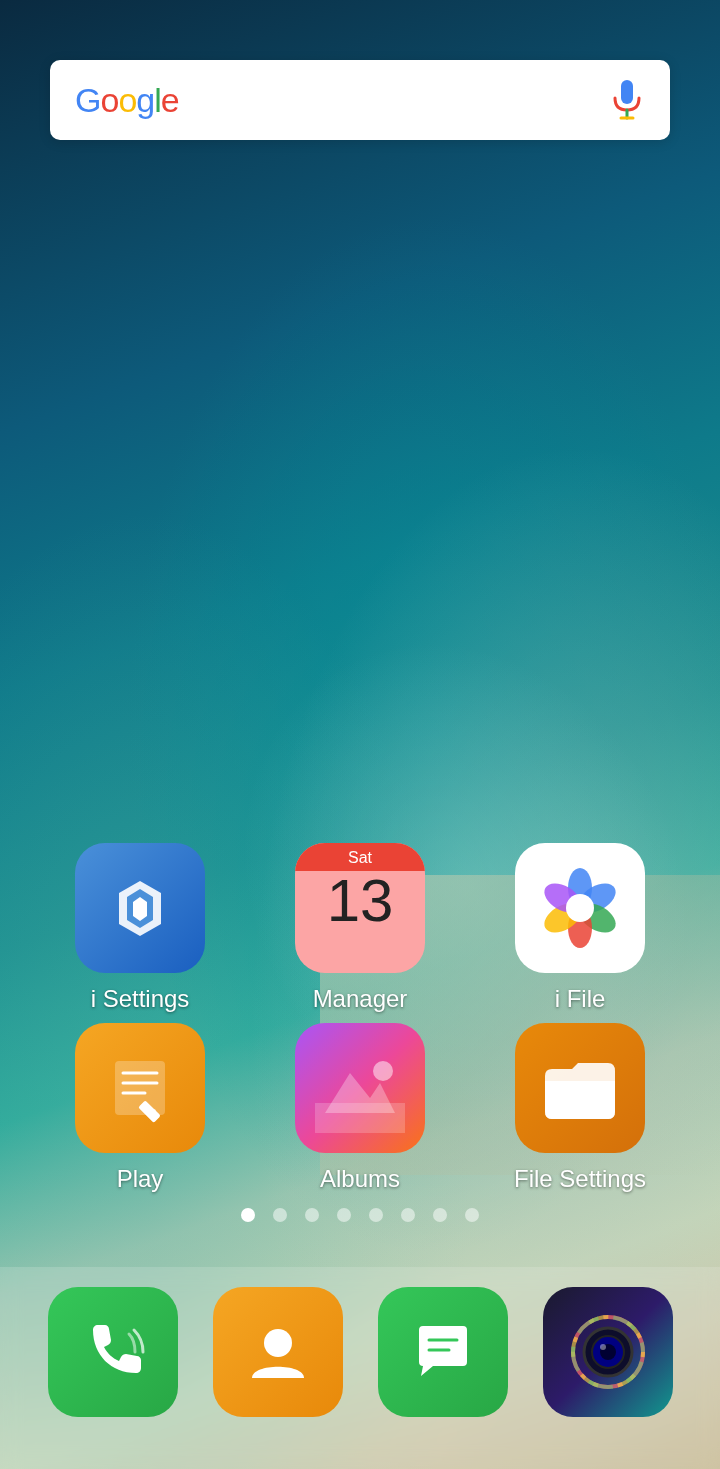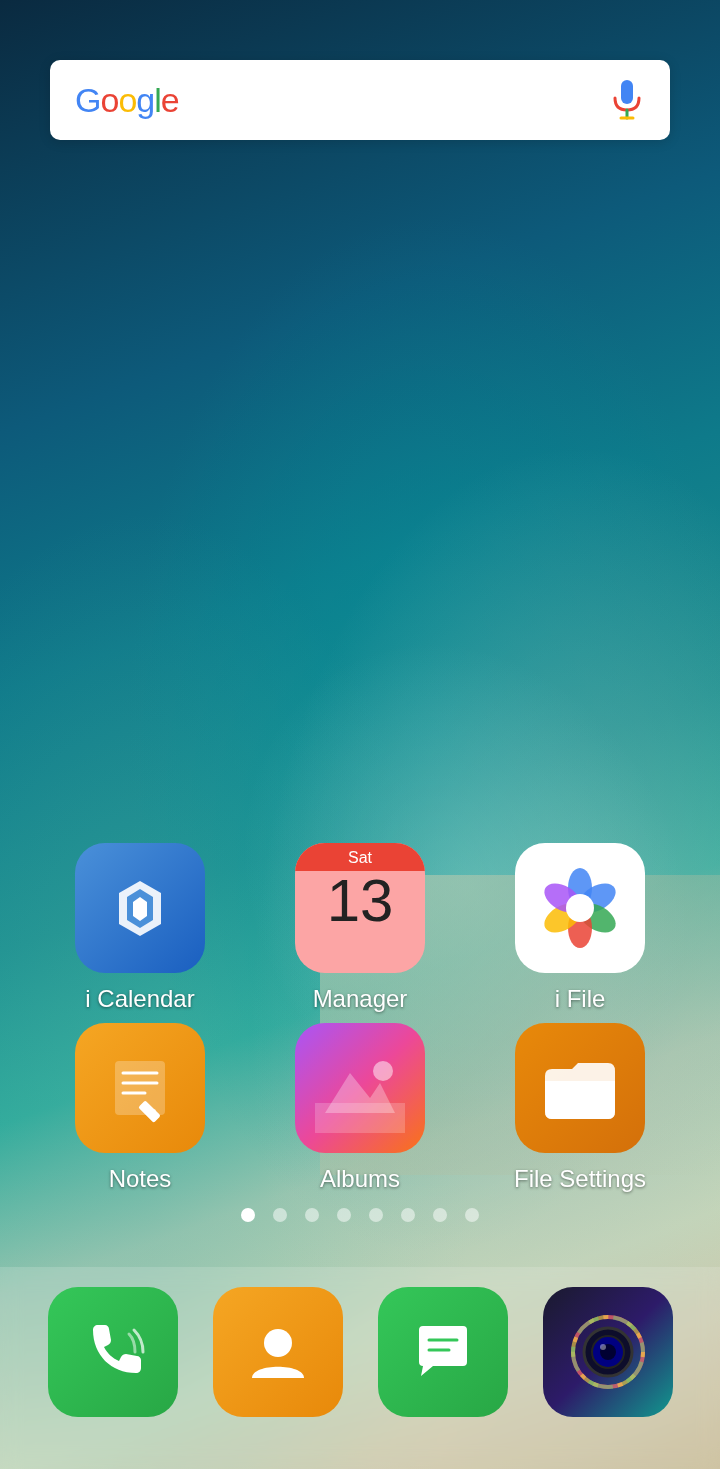--- a/index.html
+++ b/index.html
@@ -281,21 +281,21 @@
     <div class="app-row">
 
       <div class="app-item">
         <div class="app-icon icon-imanager">
           <svg width="75" height="75" viewBox="0 0 75 75" fill="none">
             <path d="M37 10 L58 22 L58 53 L37 65 L16 53 L16 22 Z" fill="white" opacity="0.9"></path>
             <path d="M37 18 L50 26 L50 49 L37 57 L24 49 L24 26 Z" fill="#4a90d9"></path>
             <path d="M37 26 L44 31 L44 45 L37 50 L30 45 L30 31 Z" fill="white"></path>
           </svg>
         </div>
-        <span class="app-label">i Calendar</span>
+        <span class="app-label">i Settings</span>
       </div>
 
       <div class="app-item">
         <div class="app-icon icon-calendar" style="flex-direction:column;justify-content:flex-start;padding:0;overflow:hidden;">
           <div class="cal-header">Sat</div>
           <div class="cal-body">13</div>
         </div>
         <span class="app-label">Manager</span>
       </div>
 
@@ -326,21 +326,21 @@
           <svg width="70" height="70" viewBox="0 0 70 70" fill="none">
             <rect x="10" y="8" width="50" height="54" rx="4" fill="rgba(255,255,255,0.25)"></rect>
             <line x1="18" y1="20" x2="52" y2="20" stroke="white" stroke-width="3" stroke-linecap="round"></line>
             <line x1="18" y1="30" x2="52" y2="30" stroke="white" stroke-width="3" stroke-linecap="round"></line>
             <line x1="18" y1="40" x2="40" y2="40" stroke="white" stroke-width="3" stroke-linecap="round"></line>
 
             <rect x="38" y="44" width="10" height="22" rx="2" fill="white" transform="rotate(-45 48 55)"></rect>
             <polygon points="44,62 50,56 53,65" fill="white"></polygon>
           </svg>
         </div>
-        <span class="app-label">Notes</span>
+        <span class="app-label">Play</span>
       </div>
 
       <div class="app-item">
         <div class="app-icon icon-albums">
           <svg width="90" height="90" viewBox="0 0 90 90" fill="none">
 
             <polygon points="10,70 35,30 55,55 65,40 80,70" fill="rgba(255,255,255,0.3)"></polygon>
             <circle cx="68" cy="28" r="10" fill="rgba(255,255,255,0.5)"></circle>
             <rect x="0" y="60" width="90" height="30" fill="rgba(255,255,255,0.2)"></rect>
           </svg>

